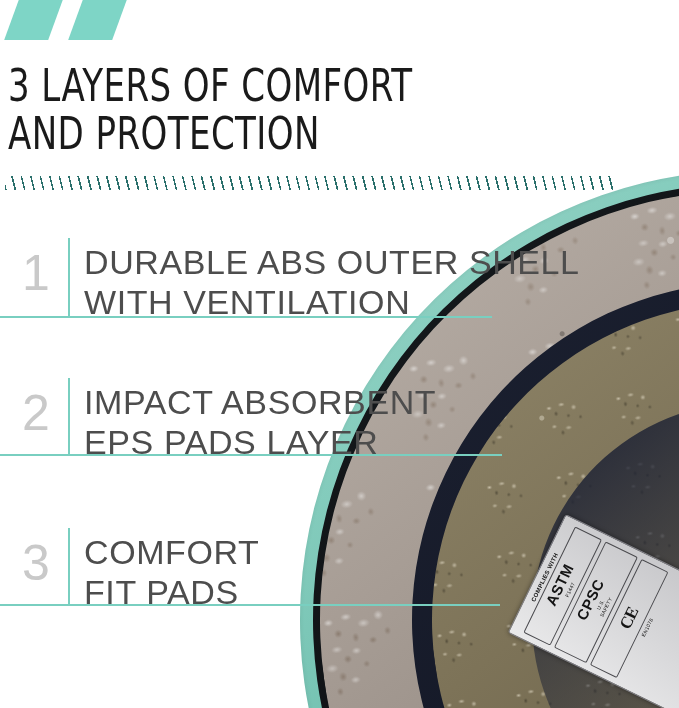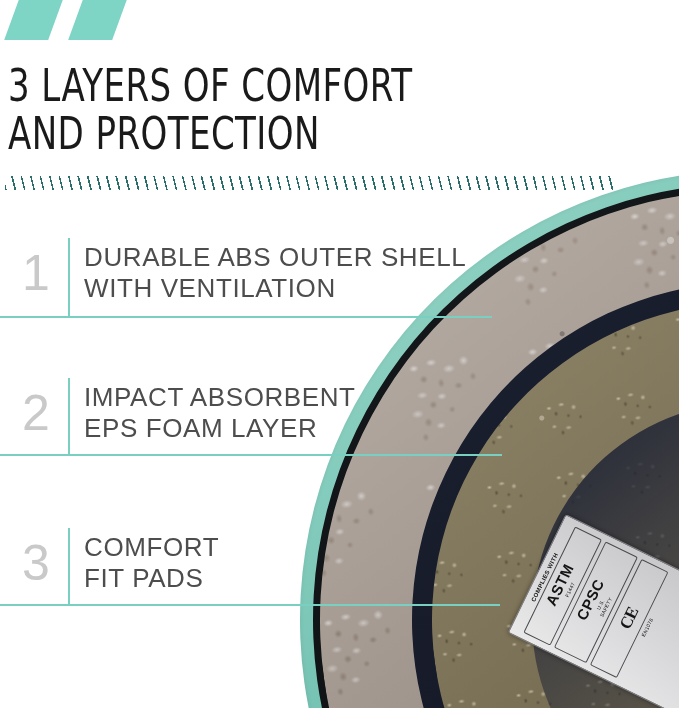--- a/index.html
+++ b/index.html
@@ -281,21 +281,21 @@
     left: 68px;
     top: -10px;
     width: 2px;
     background: #79cfc0;
   }
   .item-text {
     position: absolute;
     left: 84px;
     top: -6px;
     color: #4d4d4d;
-    font-size: 26px;
+    font-size: 34px;
     font-weight: 400;
     line-height: 1.18;
     letter-spacing: 0.6px;
     white-space: pre-line;
   }
   .item-underline {
     position: absolute;
     left: 0;
     height: 2px;
     background: #79cfc0;
@@ -359,21 +359,21 @@
     <div class="item-rule"></div>
     <div class="item-text">DURABLE ABS OUTER SHELL
 WITH VENTILATION</div>
     <div class="item-underline" id="ul1" style="top: 68px; width: 492px;"></div>
   </div>
 
   <div class="item" id="item2">
     <div class="item-num">2</div>
     <div class="item-rule"></div>
     <div class="item-text">IMPACT ABSORBENT
-EPS FOAM LAYER</div>
+EPS PADS LAYER</div>
     <div class="item-underline" id="ul2" style="top: 66px; width: 502px;"></div>
   </div>
 
   <div class="item" id="item3">
     <div class="item-num">3</div>
     <div class="item-rule"></div>
     <div class="item-text">COMFORT
 FIT PADS</div>
     <div class="item-underline" id="ul3" style="top: 66px; width: 500px;"></div>
   </div>

